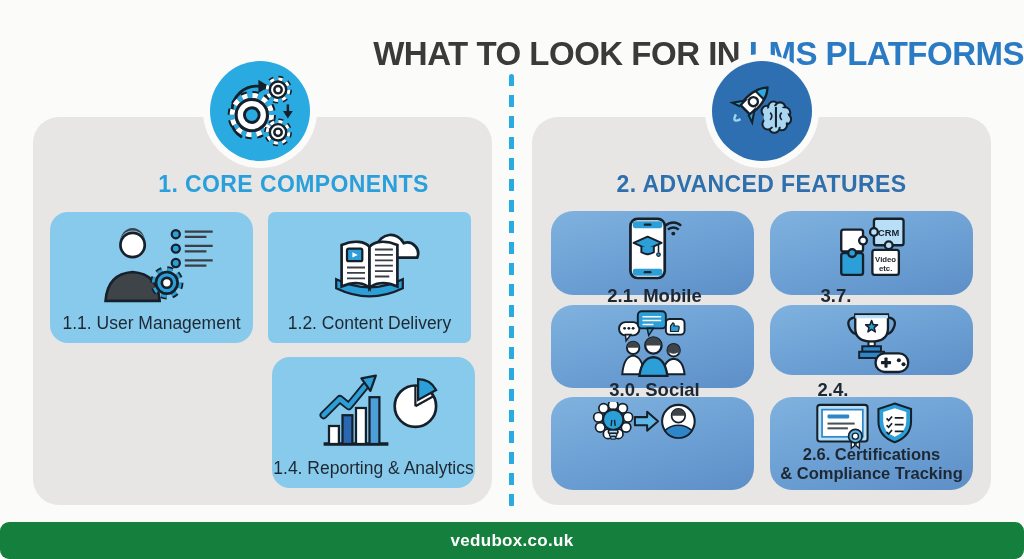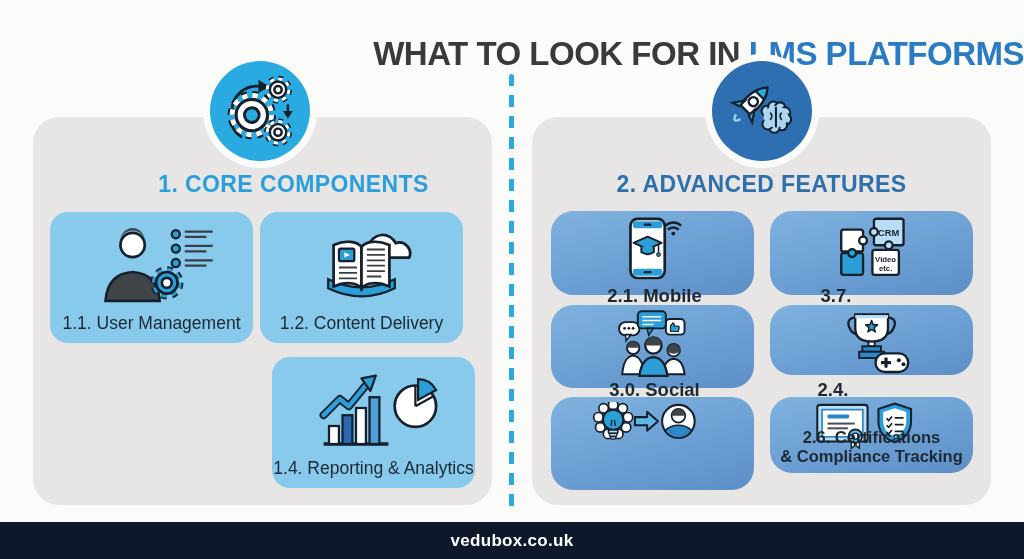--- a/index.html
+++ b/index.html
@@ -42,23 +42,23 @@
   .rcard.row .ricon svg { height:74px; }
   .rcard.row .rlabel { flex:1; font-size:18.5px; font-weight:700; color:#1E2833;
                        line-height:1.14; white-space:pre-line; }
   .rcard.col .ricon { position:absolute; top:5px; left:0; right:0;
                       display:flex; justify-content:center; }
   .rcard.col .ricon svg { height:58px; }
   .rcard.col .rlabel { position:absolute; bottom:7px; width:100%; text-align:center;
                        font-size:16.5px; font-weight:700; color:#1E2833;
                        line-height:1.15; white-space:pre-line; }
 
-  .footer { position:absolute; left:0; bottom:0; width:100%; height:37px; background:#0f172a;
+  .footer { position:absolute; left:0; bottom:0; width:100%; height:37px; background:#15803d;
             color:#FFFFFF; display:flex; align-items:center; justify-content:center;
-            font-size:17px; font-weight:600; letter-spacing:0.3px; }
+            font-size:17px; font-weight:600; letter-spacing:0.3px;border-radius:9px; }
 
   svg text { font-family:"Liberation Sans", sans-serif; font-weight:bold; fill:#15202B; }
 </style>
 </head>
 <body>
 
 <div class="stage">
 
   <h1 class="title"><span>WHAT TO LOOK FOR IN</span> <span class="hl">LMS PLATFORMS</span></h1>
 
@@ -132,21 +132,21 @@
         <path d="M40,28 a14,14 0 0 1 28,0 c0,-10 -6,-17 -14,-17 c-8,0 -14,7 -14,17 Z" fill="#3F4449"></path>
         <circle cx="92" cy="72" r="14" fill="none" stroke="#15202B" stroke-width="9" stroke-dasharray="5.5 5.5"></circle>
         <circle cx="92" cy="72" r="14" fill="none" stroke="#2D9FD8" stroke-width="5" stroke-dasharray="5.5 5.5"></circle>
         <circle cx="92" cy="72" r="12" fill="#2D9FD8" stroke="#15202B" stroke-width="3"></circle>
         <circle cx="92" cy="72" r="5.5" fill="#FFFFFF" stroke="#15202B" stroke-width="3"></circle>
       </svg>
     </div>
     <div class="llabel">1.1. User Management</div>
   </div>
 
-  <div class="lcard" style="left:260px; top:212px;">
+  <div class="lcard" style="left:268px; top:212px;border-radius:7px;">
     <div class="licon">
       <svg viewBox="0 0 150 100">
         <path d="M70,44 a11,11 0 0 1 13,-13 a16,16 0 0 1 30,-3 a12,12 0 0 1 15,16 Z" fill="#FFFFFF" stroke="#15202B" stroke-width="3"></path>
         <path d="M38,68 V78 Q75,96 112,78 V68 Q75,86 38,68 Z" fill="#2D9FD8" stroke="#15202B" stroke-width="2.5"></path>
         <path d="M44,30 C58,24 70,26 75,32 L75,78 C70,72 58,70 44,76 Z" fill="#FFFFFF" stroke="#15202B" stroke-width="3"></path>
         <path d="M106,30 C92,24 80,26 75,32 L75,78 C80,72 92,70 106,76 Z" fill="#FFFFFF" stroke="#15202B" stroke-width="3"></path>
         <rect x="50" y="34" width="17" height="14" rx="2" fill="#2D9FD8" stroke="#15202B" stroke-width="2.5"></rect>
         <polygon points="56,38 62,41 56,44" fill="#FFFFFF"></polygon>
         <path d="M50,55 h20 M50,61 h20 M50,67 h20" stroke="#3A3F45" stroke-width="2"></path>
         <path d="M81,35 h20 M81,41 h20 M81,47 h20 M81,53 h20 M81,59 h20 M81,65 h16" stroke="#3A3F45" stroke-width="2"></path>
@@ -287,21 +287,21 @@
           <polygon points="72,32 90,32 90,24 106,38 90,52 90,44 72,44" fill="#5FB7E8" stroke="#15202B" stroke-width="3" stroke-linejoin="round"></polygon>
           <circle cx="136" cy="38" r="24" fill="#FFFFFF" stroke="#15202B" stroke-width="3"></circle>
           <path d="M116,52 Q124,44 136,44 Q148,44 156,52 A24,24 0 0 1 116,52 Z" fill="#2D86C8" stroke="#15202B" stroke-width="2.5"></path>
           <circle cx="136" cy="30" r="10" fill="#FFFFFF" stroke="#15202B" stroke-width="2.5"></circle>
           <path d="M126,30 a10,10 0 0 1 20,0" fill="#3F4449"></path>
         </g>
       </svg>
     </div>
   </div>
 
-  <div class="rcard col" style="left:770px; top:397px; height:76px;">
+  <div class="rcard col" style="left:770px; top:397px; height:93px;">
     <div class="ricon">
       <svg viewBox="0 0 160 70">
         <g transform="translate(5,-8) scale(0.82)">
           <rect x="12" y="14" width="74" height="54" rx="4" fill="#B8DFF6" stroke="#15202B" stroke-width="3"></rect>
           <rect x="19" y="21" width="60" height="40" fill="#FFFFFF" stroke="#2D86C8" stroke-width="2.5"></rect>
           <rect x="27" y="28" width="32" height="6" rx="2" fill="#2D86C8"></rect>
           <rect x="27" y="40" width="40" height="3" fill="#4A5058"></rect>
           <rect x="27" y="47" width="30" height="3" fill="#4A5058"></rect>
           <path d="M62,66 v12 l5,-4 v-10 Z" fill="#FFFFFF" stroke="#15202B" stroke-width="2"></path>
           <path d="M74,66 v12 l-5,-4 v-10 Z" fill="#FFFFFF" stroke="#15202B" stroke-width="2"></path>

